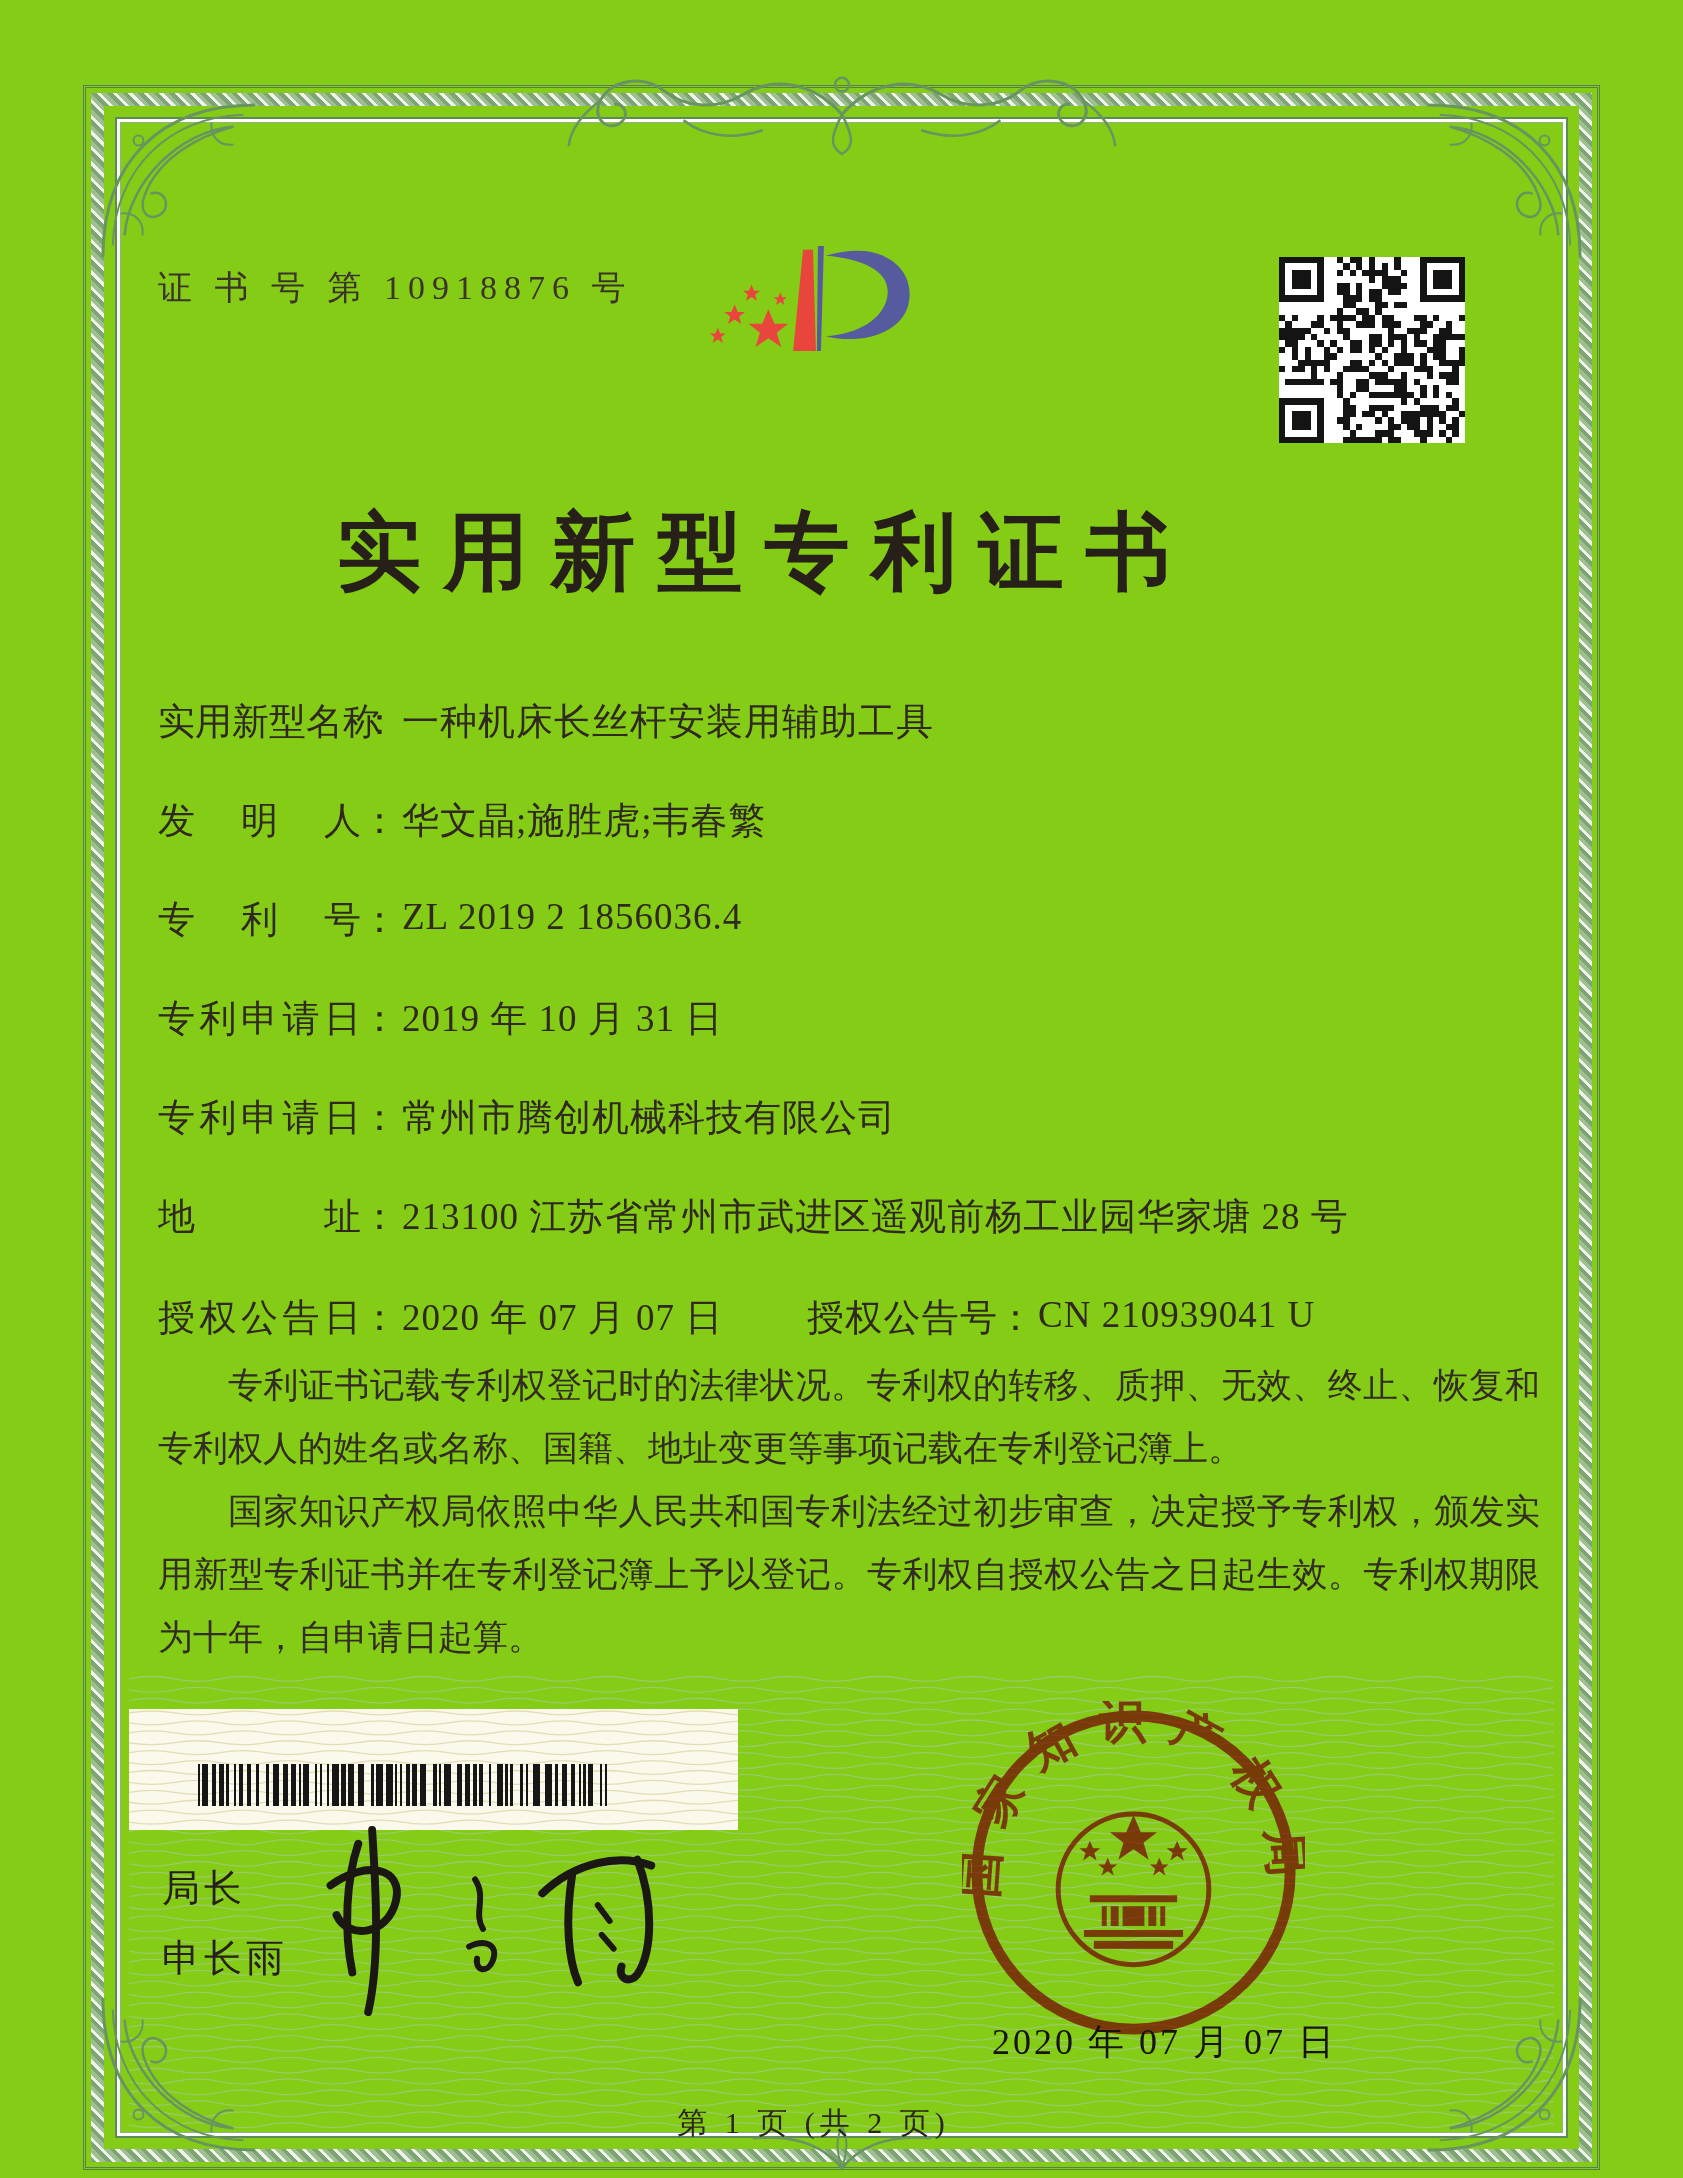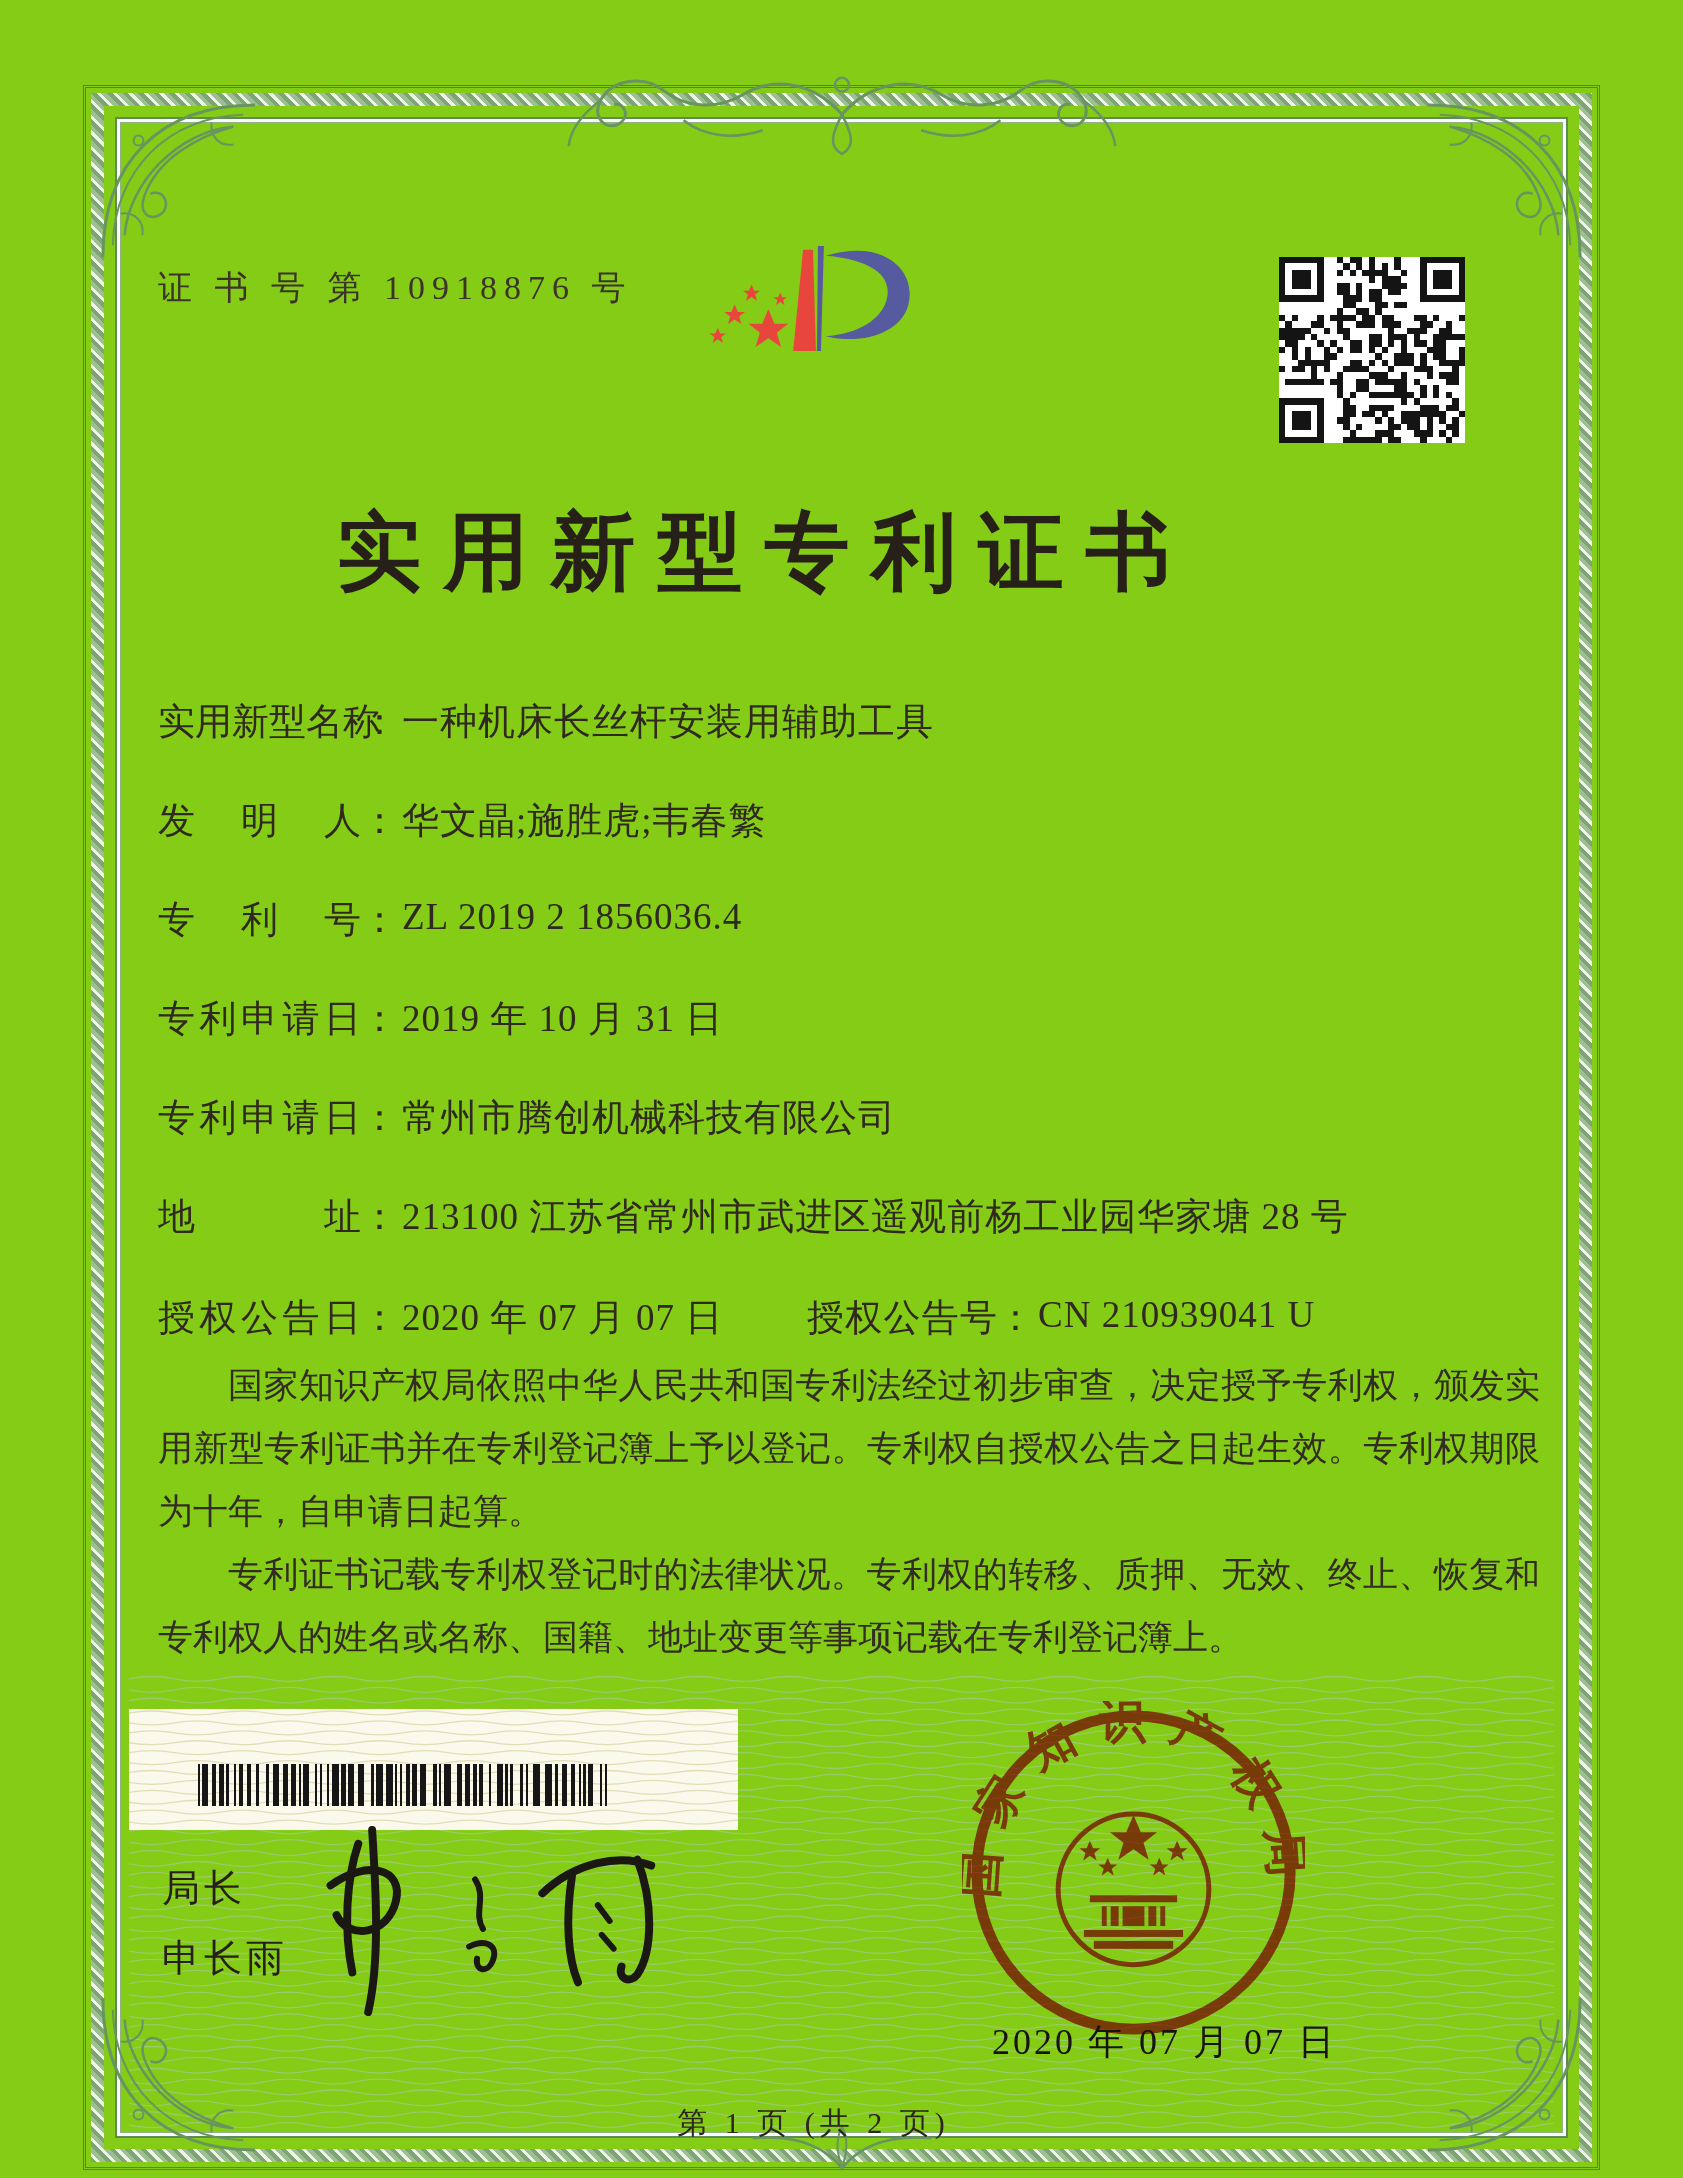--- a/index.html
+++ b/index.html
@@ -514,22 +514,22 @@
     <span class="flabel">地址</span><span class="fcolon">：</span><span class="fvalue">213100 江苏省常州市武进区遥观前杨工业园华家塘 28 号</span>
   </div>
   <div class="abs field-row" style="top:1293px">
     <span class="flabel">授权公告日</span><span class="fcolon">：</span><span class="fvalue">2020 年 07 月 07 日</span>
     <span class="fpair2">
       <span class="flabel">授权公告号</span><span class="fcolon">：</span><span class="fvalue">CN 210939041 U</span>
     </span>
   </div>
 
   <div class="abs body-text">
+    <p>专利证书记载专利权登记时的法律状况。专利权的转移、质押、无效、终止、恢复和专利权人的姓名或名称、国籍、地址变更等事项记载在专利登记簿上。</p>
     <p>国家知识产权局依照中华人民共和国专利法经过初步审查，决定授予专利权，颁发实用新型专利证书并在专利登记簿上予以登记。专利权自授权公告之日起生效。专利权期限为十年，自申请日起算。</p>
-    <p>专利证书记载专利权登记时的法律状况。专利权的转移、质押、无效、终止、恢复和专利权人的姓名或名称、国籍、地址变更等事项记载在专利登记簿上。</p>
   </div>
 
   <div class="abs barcode">
       <svg id="bc" preserveAspectRatio="none" shape-rendering="crispEdges" viewBox="0 0 418 42">
         <rect x="0" y="0" width="2" height="42" fill="#161616"></rect>
         <rect x="4" y="0" width="6" height="42" fill="#161616"></rect>
         <rect x="14" y="0" width="4" height="42" fill="#161616"></rect>
         <rect x="21" y="0" width="5" height="42" fill="#161616"></rect>
         <rect x="28" y="0" width="3" height="42" fill="#161616"></rect>
         <rect x="36" y="0" width="2" height="42" fill="#161616"></rect>

